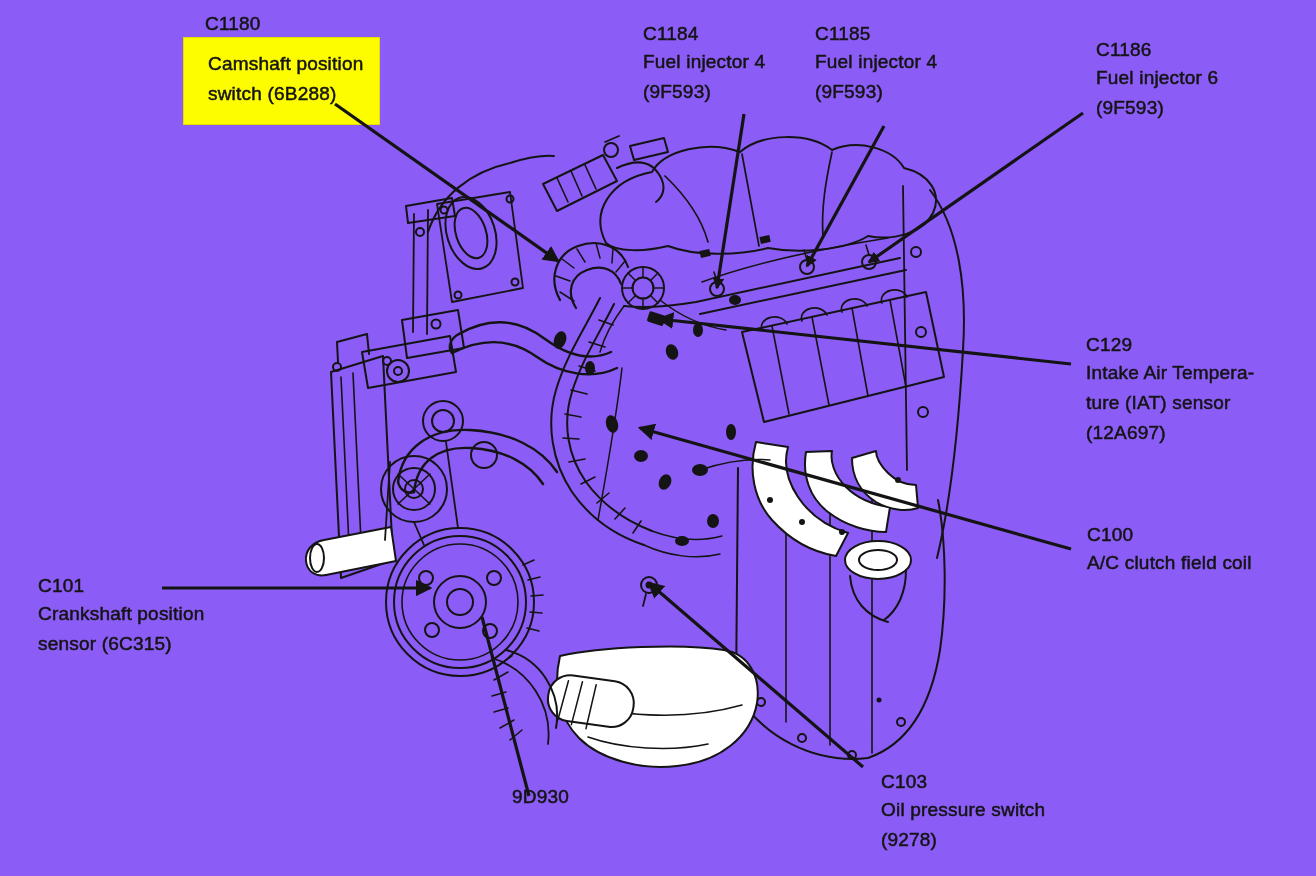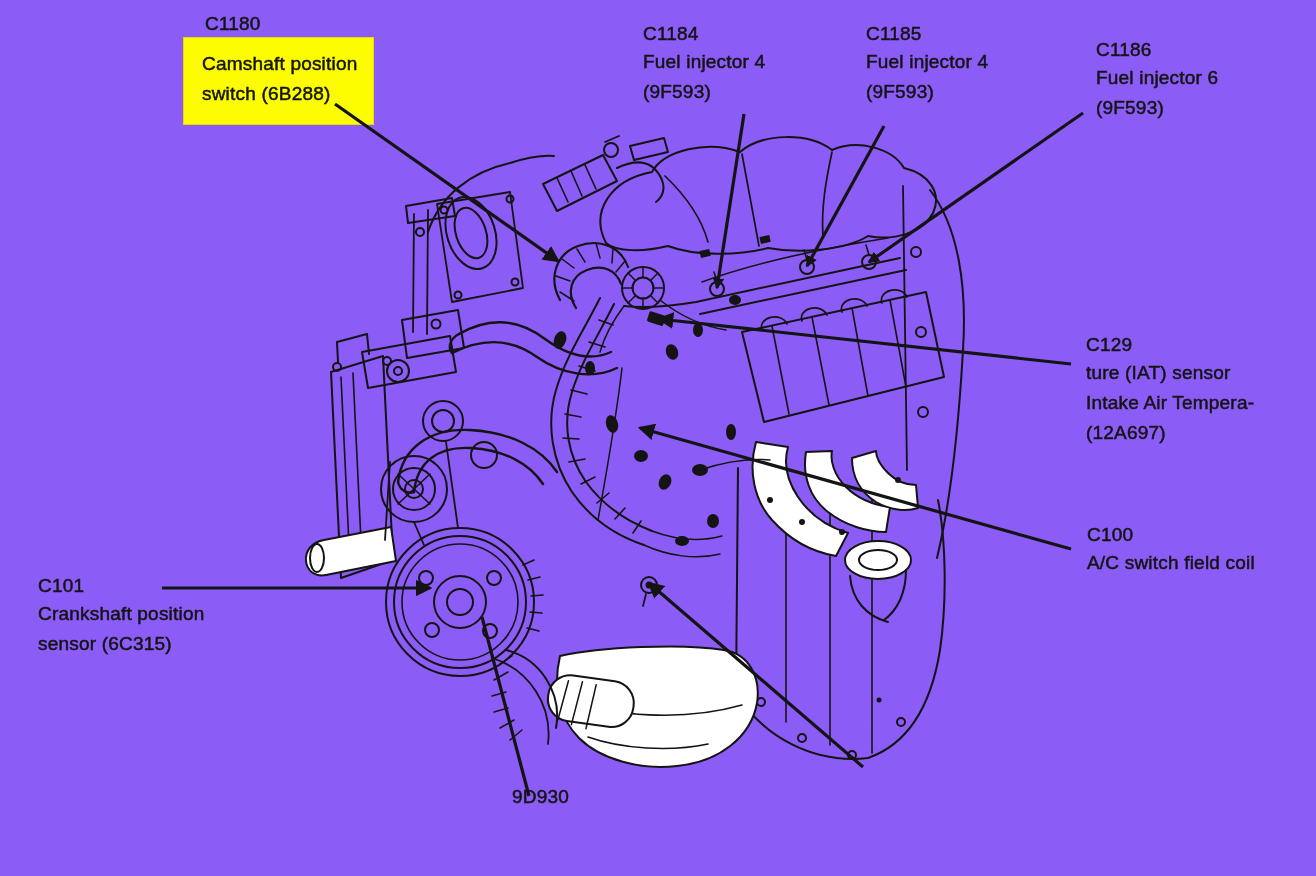--- a/index.html
+++ b/index.html
@@ -7,21 +7,21 @@
     position:relative;width:1316px;height:876px;background:#8b5cf6;overflow:hidden;
     font-family:"Liberation Sans","DejaVu Sans",sans-serif;
   }
   .label{
     position:absolute;color:#141414;font-size:19px;line-height:30px;
     white-space:nowrap;letter-spacing:.2px;
     -webkit-text-stroke:.5px currentColor;
     z-index:1;
   }
   .label .code{line-height:27px;}
-  .hl{background:#fdfd00;border:1px solid #e6dc00;padding:11px 16px 15px 18px;}
+  .hl{background:#fdfd00;border:1px solid #e6dc00;padding:11px 16px 15px 24px;}
   .c1180-code{margin-left:22px;}
   svg.overlay{position:absolute;left:0;top:0;z-index:2;pointer-events:none;}
 </style>
 </head>
 <body>
 
 <div id="canvas">
 
   <svg class="overlay" width="1316" height="876" viewBox="0 0 1316 876">
     <defs>
@@ -255,48 +255,53 @@
       <div>switch (6B288)</div>
     </div>
   </div>
 
   <div class="label" style="left:643px;top:20px">
     <div class="code">C1184</div>
     <div>Fuel injector 4</div>
     <div>(9F593)</div>
   </div>
 
-  <div class="label" style="left:866px;top:20px">
+  <div class="label" style="left:815px;top:20px">
     <div class="code">C1185</div>
     <div>Fuel injector 4</div>
     <div>(9F593)</div>
   </div>
 
   <div class="label" style="left:1096px;top:36px">
     <div class="code">C1186</div>
     <div>Fuel injector 6</div>
     <div>(9F593)</div>
   </div>
 
   <div class="label" style="left:1086px;top:331px">
     <div class="code">C129</div>
+    <div>Intake Air Tempera-</div>
     <div>ture (IAT) sensor</div>
-    <div>Intake Air Tempera-</div>
     <div>(12A697)</div>
   </div>
 
   <div class="label" style="left:1087px;top:521px">
     <div class="code">C100</div>
-    <div>A/C switch field coil</div>
+    <div>A/C clutch field coil</div>
   </div>
 
   <div class="label" style="left:38px;top:572px">
     <div class="code">C101</div>
     <div>Crankshaft position</div>
     <div>sensor (6C315)</div>
   </div>
 
   <div class="label" style="left:512px;top:783px">
     <div class="code">9D930</div>
   </div>
 
+  <div class="label" style="left:881px;top:768px">
+    <div class="code">C103</div>
+    <div>Oil pressure switch</div>
+    <div>(9278)</div>
+  </div>
 
 </div>
 
 </body></html>

